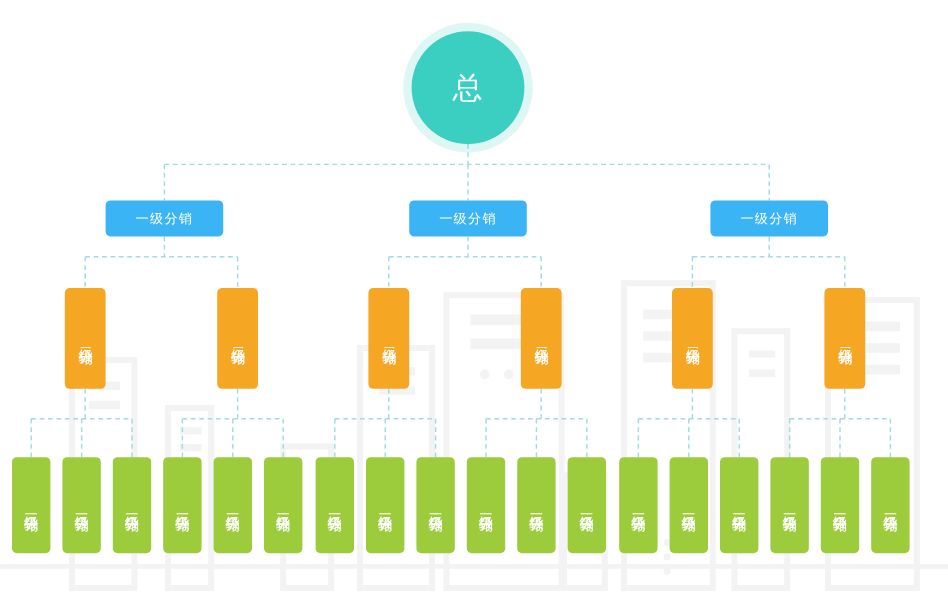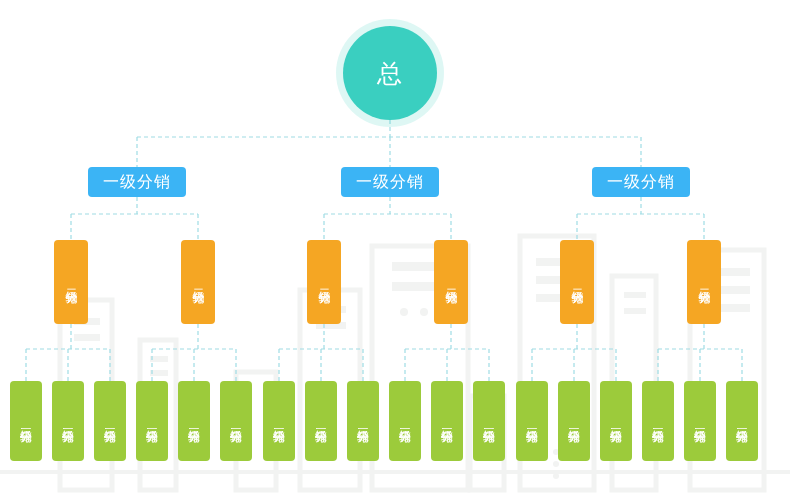--- a/index.html
+++ b/index.html
@@ -40,21 +40,21 @@
     display:flex;align-items:center;justify-content:center;
     color:#ffffff;
     font-size:25px;
     letter-spacing:1px;
   }
 
   .l1-node{
     width:98px;height:30px;border-radius:4px;
     background:#3BB4F5;
     display:flex;align-items:center;justify-content:center;
-    color:#ffffff;font-size:16px;letter-spacing:1px;
+    color:#ffffff;font-size:11px;letter-spacing:1px;
     white-space:nowrap;
   }
 
   .l2-node{
     width:34px;height:84px;border-radius:4px;
     background:#F5A623;
     display:flex;align-items:center;justify-content:center;
     color:#ffffff;font-size:12px;
     line-height:15px;
     text-align:center;

